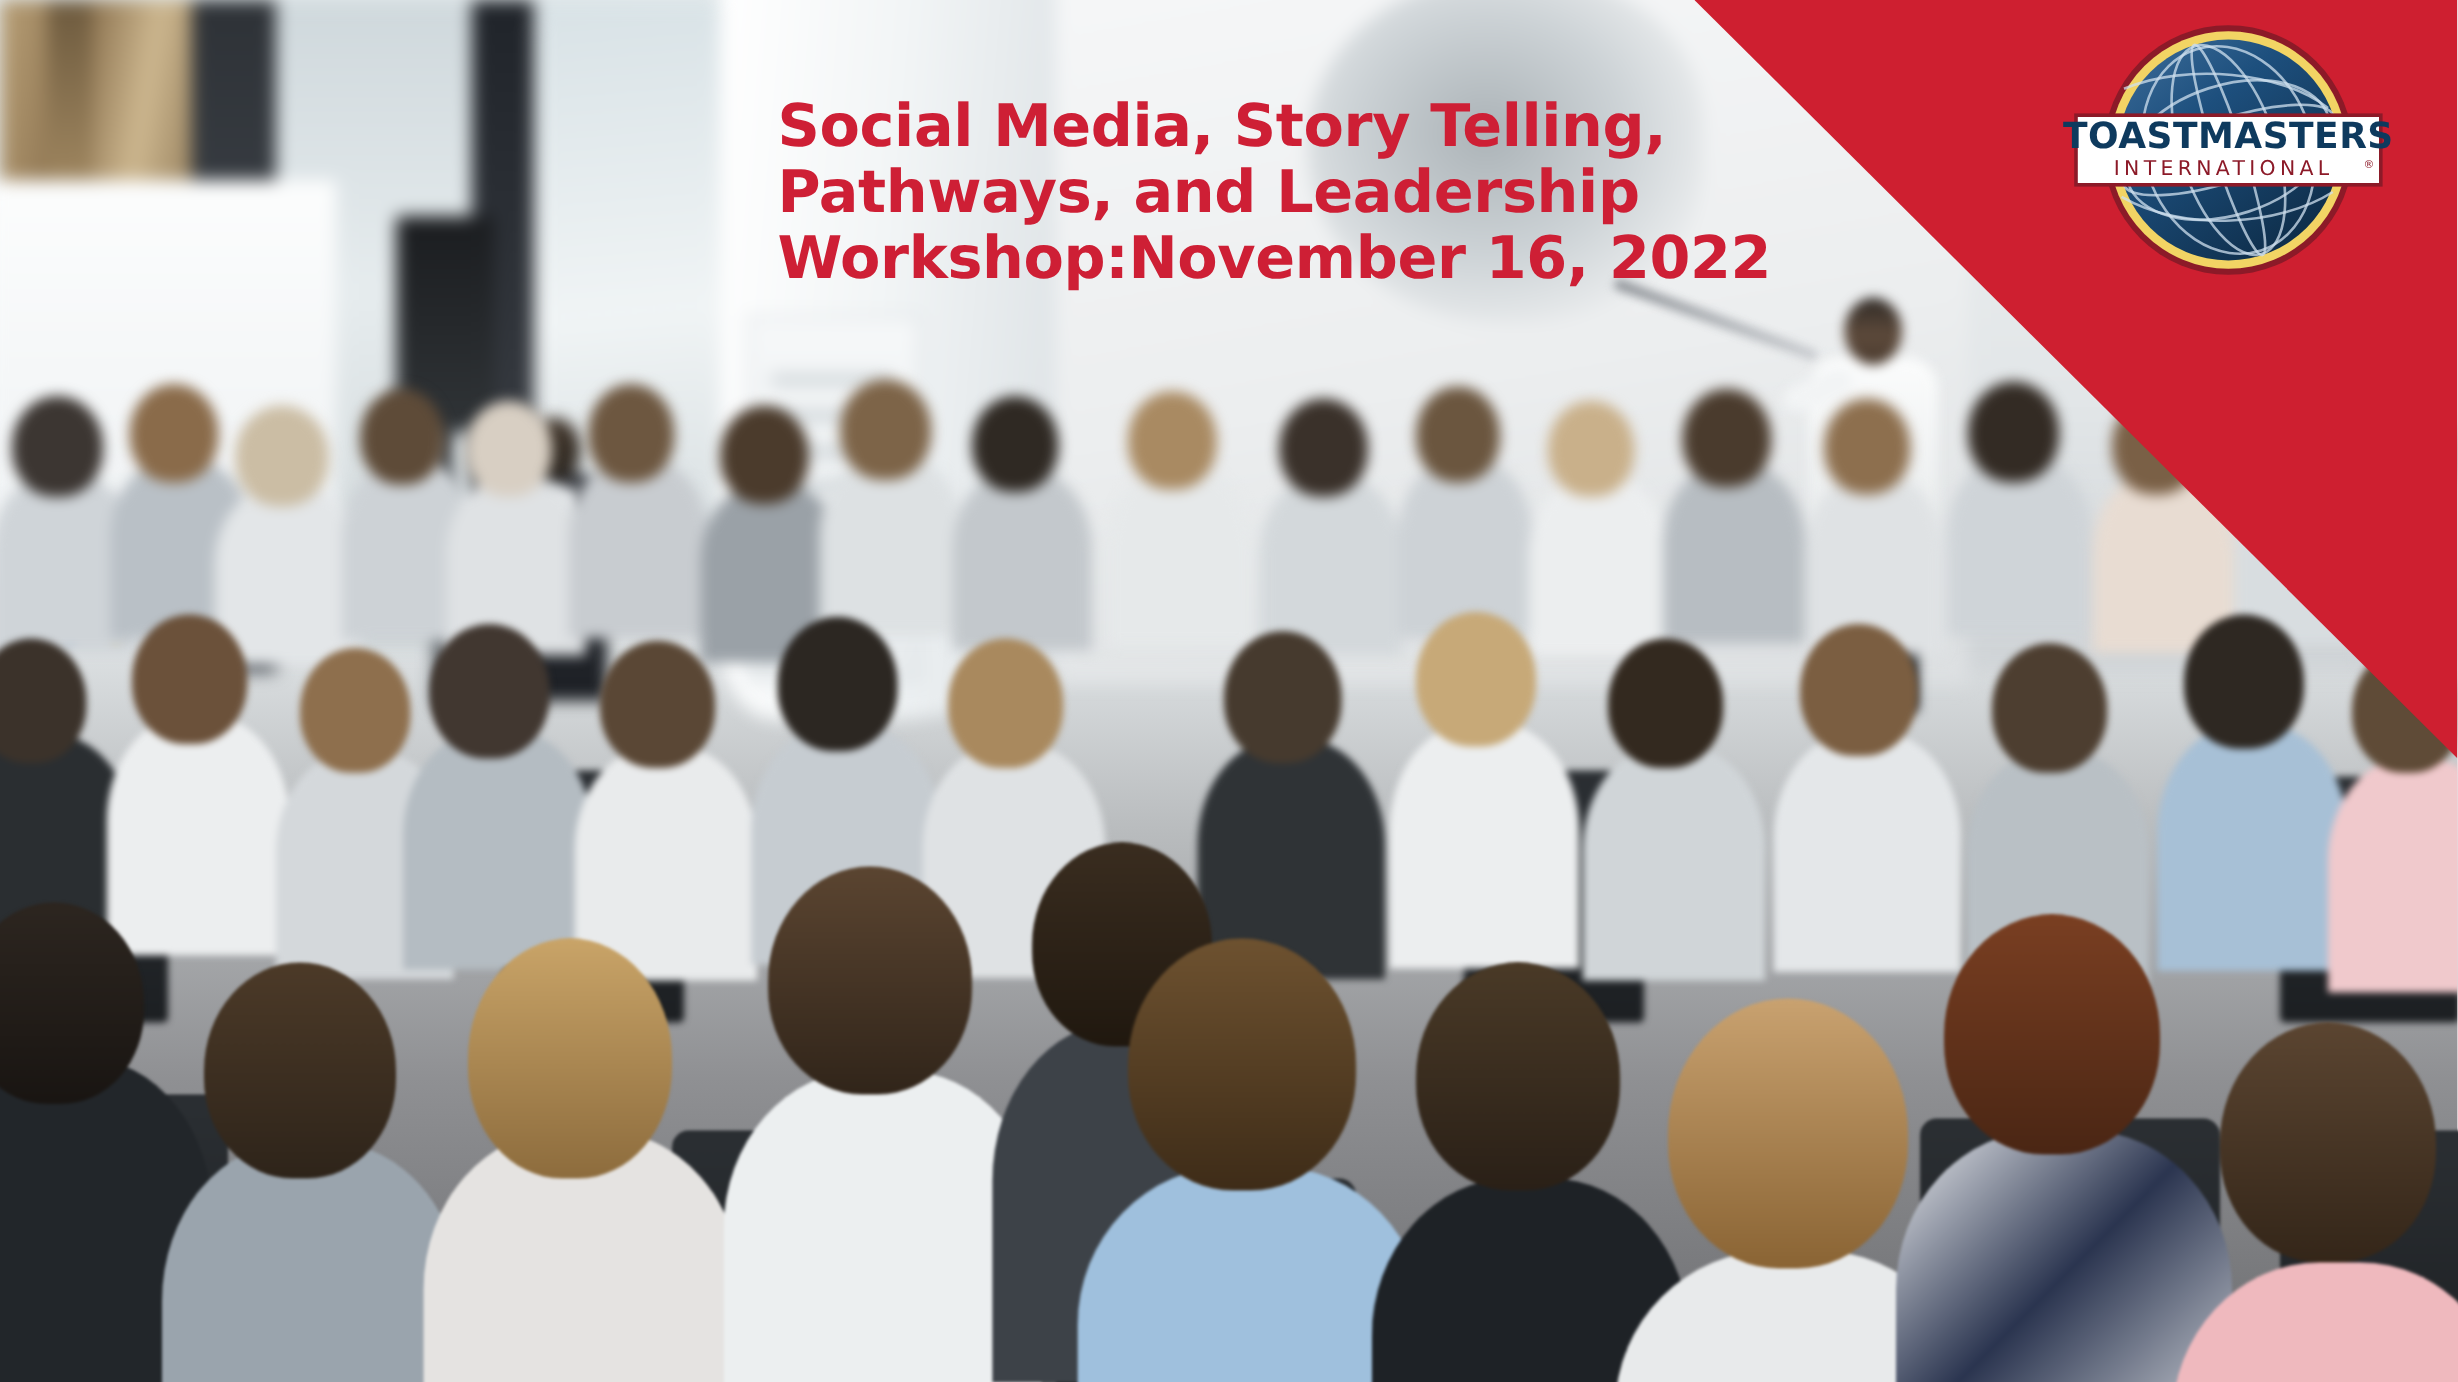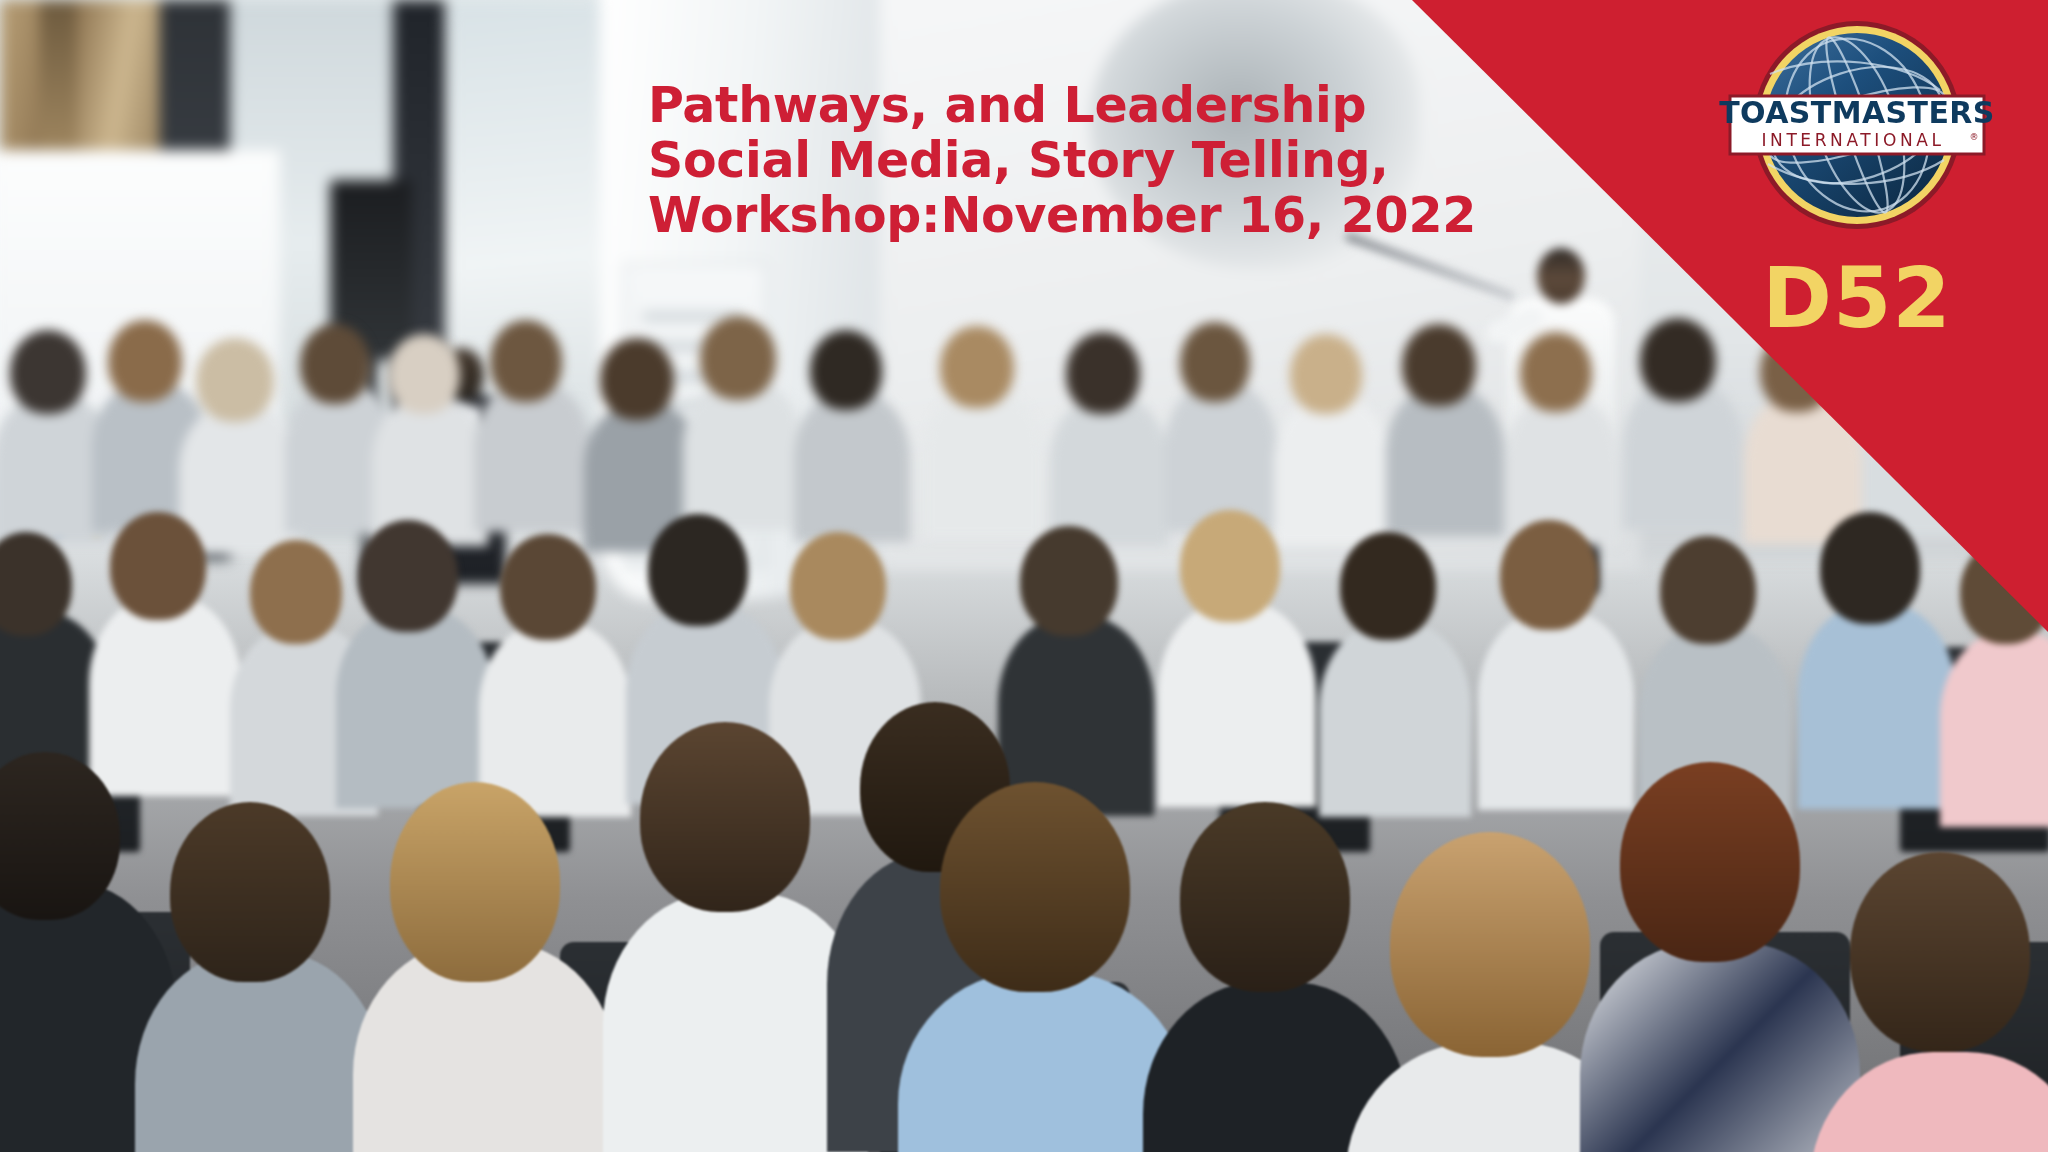--- a/index.html
+++ b/index.html
@@ -524,21 +524,20 @@
         <path d="M56 152 C 108 182, 188 176, 232 148"></path>
       </g>
 
       <rect x="18" y="84" width="254" height="58" fill="#ffffff" stroke="#8c1a28" stroke-width="3"></rect>
       <text x="145" y="111" text-anchor="middle" font-family="DejaVu Sans, Liberation Sans, sans-serif" font-size="30" font-weight="700" letter-spacing="0.4" fill="#0e3a5e">TOASTMASTERS</text>
       <text x="141" y="134" text-anchor="middle" font-family="DejaVu Sans, Liberation Sans, sans-serif" font-size="17" font-weight="400" letter-spacing="3.6" fill="#8c1a28">INTERNATIONAL</text>
       <text x="262" y="128" text-anchor="middle" font-family="DejaVu Sans, Liberation Sans, sans-serif" font-size="9" fill="#8c1a28">®</text>
     </svg>
   </div>
 
-  <div class="district-label">D52</div>
 
   <div class="title-block">
+    <div class="title-line">Social Media, Story Telling,</div>
     <div class="title-line">Pathways, and Leadership</div>
-    <div class="title-line">Social Media, Story Telling,</div>
     <div class="title-line">Workshop:November 16, 2022</div>
   </div>
 
 </div>
 
 </body></html>

